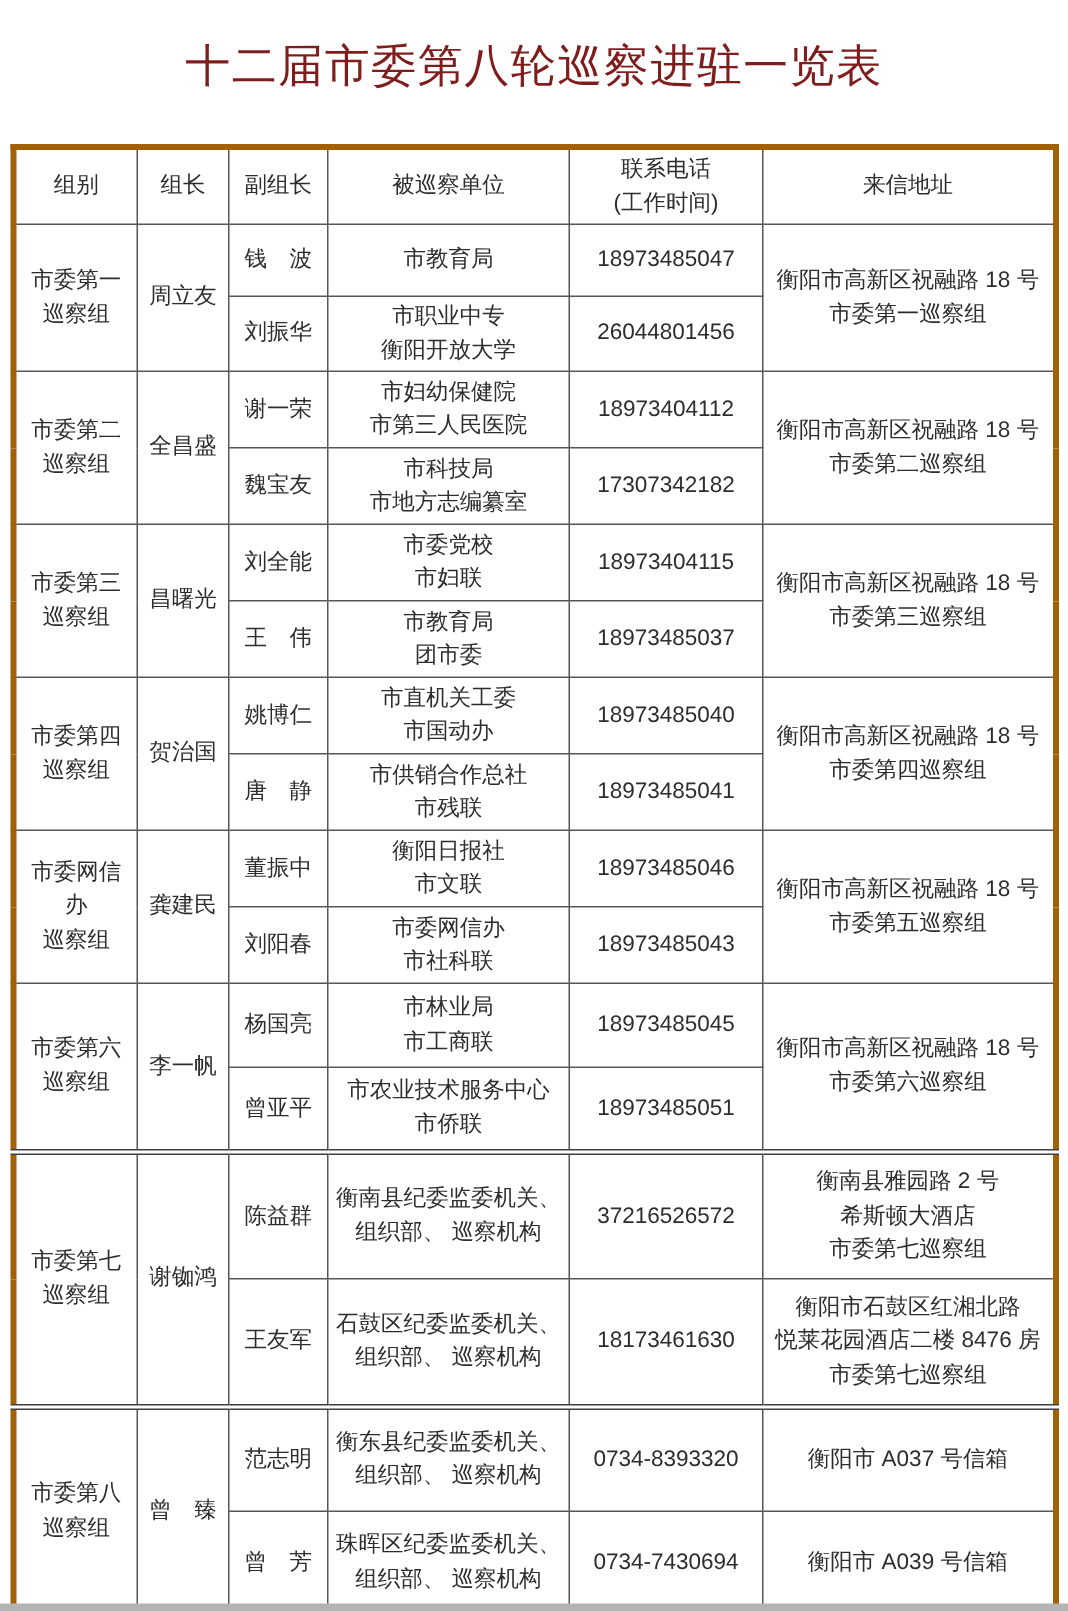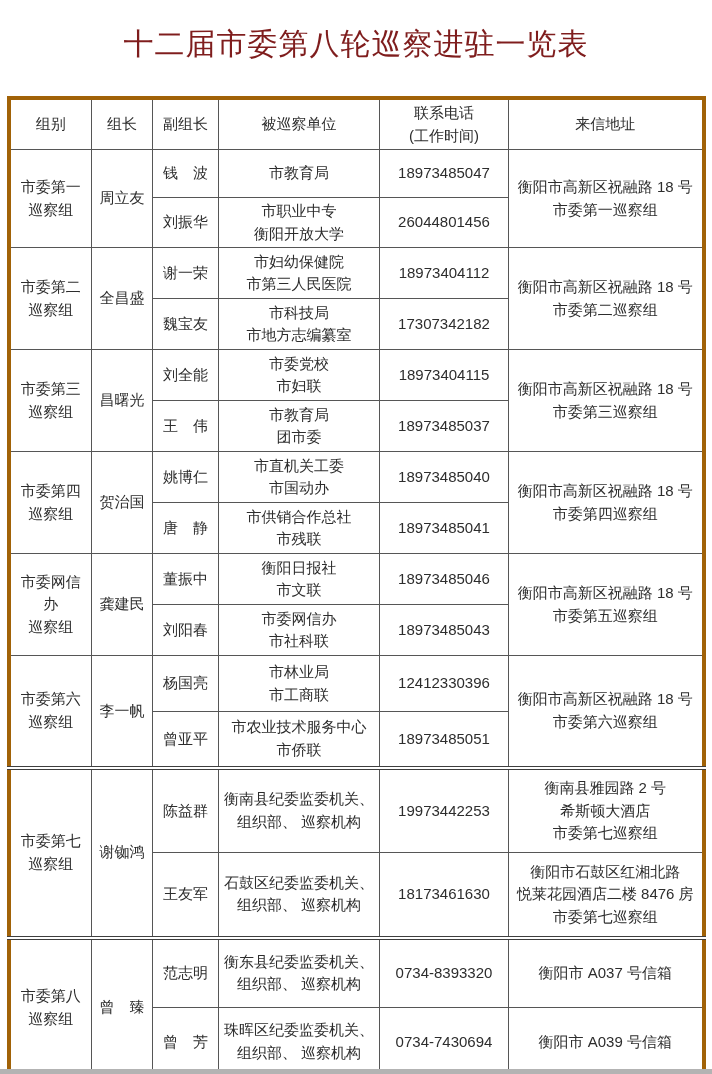--- a/index.html
+++ b/index.html
@@ -151,39 +151,39 @@
       <td class="c-phone">18973485043</td>
     </tr>
 
     <tr class="rh-d">
       <td class="c-group" rowspan="2">市委第六
 巡察组</td>
       <td class="c-leader" rowspan="2">李一帆</td>
       <td class="c-deputy">杨国亮</td>
       <td class="c-units">市林业局
 市工商联</td>
-      <td class="c-phone">12412330396</td>
+      <td class="c-phone">18973485045</td>
       <td class="c-address" rowspan="2">衡阳市高新区祝融路 18 号
 市委第六巡察组</td>
     </tr>
     <tr class="rh-d">
       <td class="c-deputy">曾亚平</td>
       <td class="c-units">市农业技术服务中心
 市侨联</td>
       <td class="c-phone">18973485051</td>
     </tr>
 
     <tr class="rh-e sec">
       <td class="c-group" rowspan="2">市委第七
 巡察组</td>
       <td class="c-leader" rowspan="2">谢铷鸿</td>
       <td class="c-deputy">陈益群</td>
       <td class="c-units">衡南县纪委监委机关、
 组织部、 巡察机构</td>
-      <td class="c-phone">19973442253</td>
+      <td class="c-phone">37216526572</td>
       <td class="c-address">衡南县雅园路 2 号
 希斯顿大酒店
 市委第七巡察组</td>
     </tr>
     <tr class="rh-e">
       <td class="c-deputy">王友军</td>
       <td class="c-units">石鼓区纪委监委机关、
 组织部、 巡察机构</td>
       <td class="c-phone">18173461630</td>
       <td class="c-address">衡阳市石鼓区红湘北路

